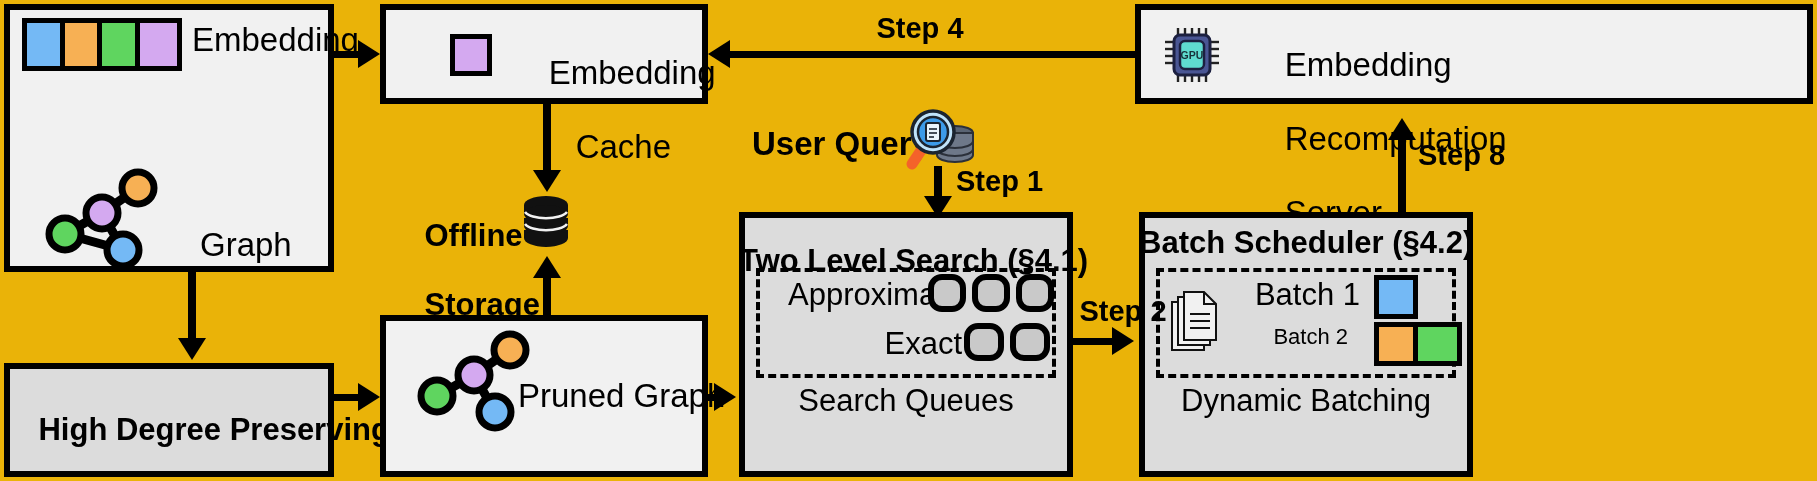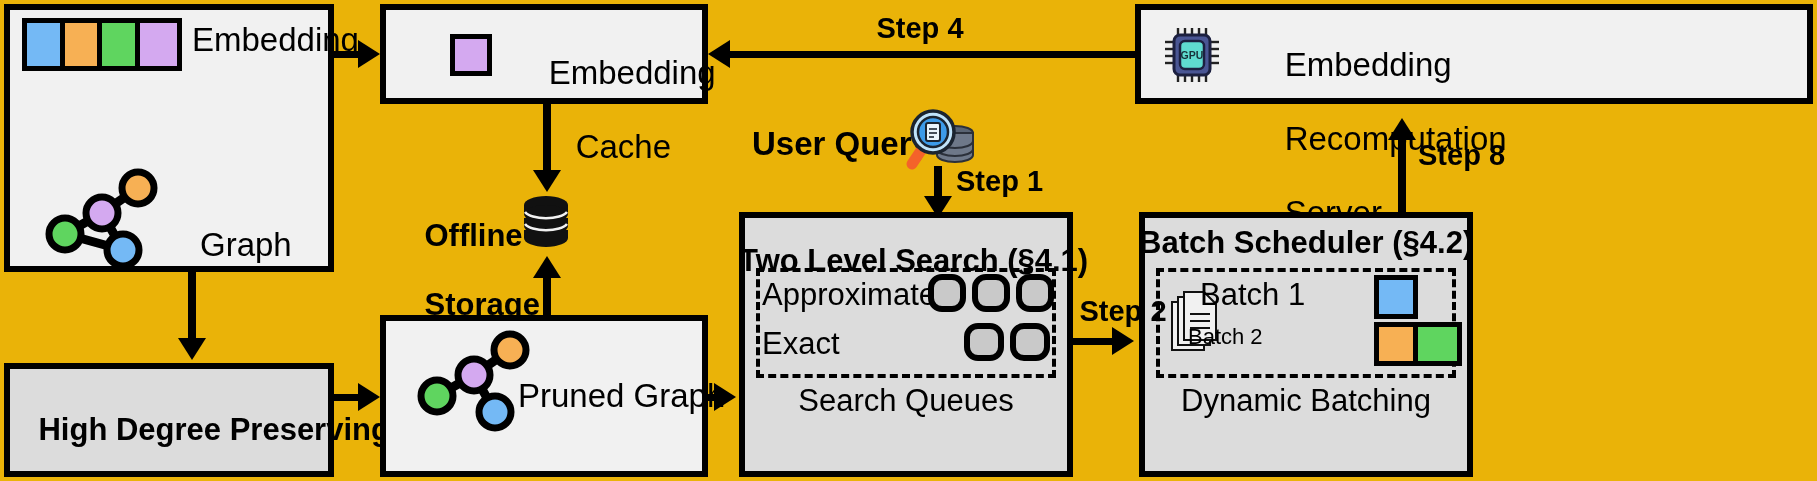--- a/index.html
+++ b/index.html
@@ -25,21 +25,21 @@
   }
   .box.dark { background: #DCDCDC; }
   .lbl {
     position: absolute;
     color: #000000;
     white-space: pre;
     line-height: 1.12;
   }
   .bold { font-weight: bold; }
   .center { text-align: center; }
-  .right { }
+  .right { text-align: right; }
 
   
   .hline, .vline {
     position: absolute;
     background: #000000;
   }
   .hline { height: 7px; }
   .vline { width: 7px; }
   .arrowhead {
     position: absolute;

